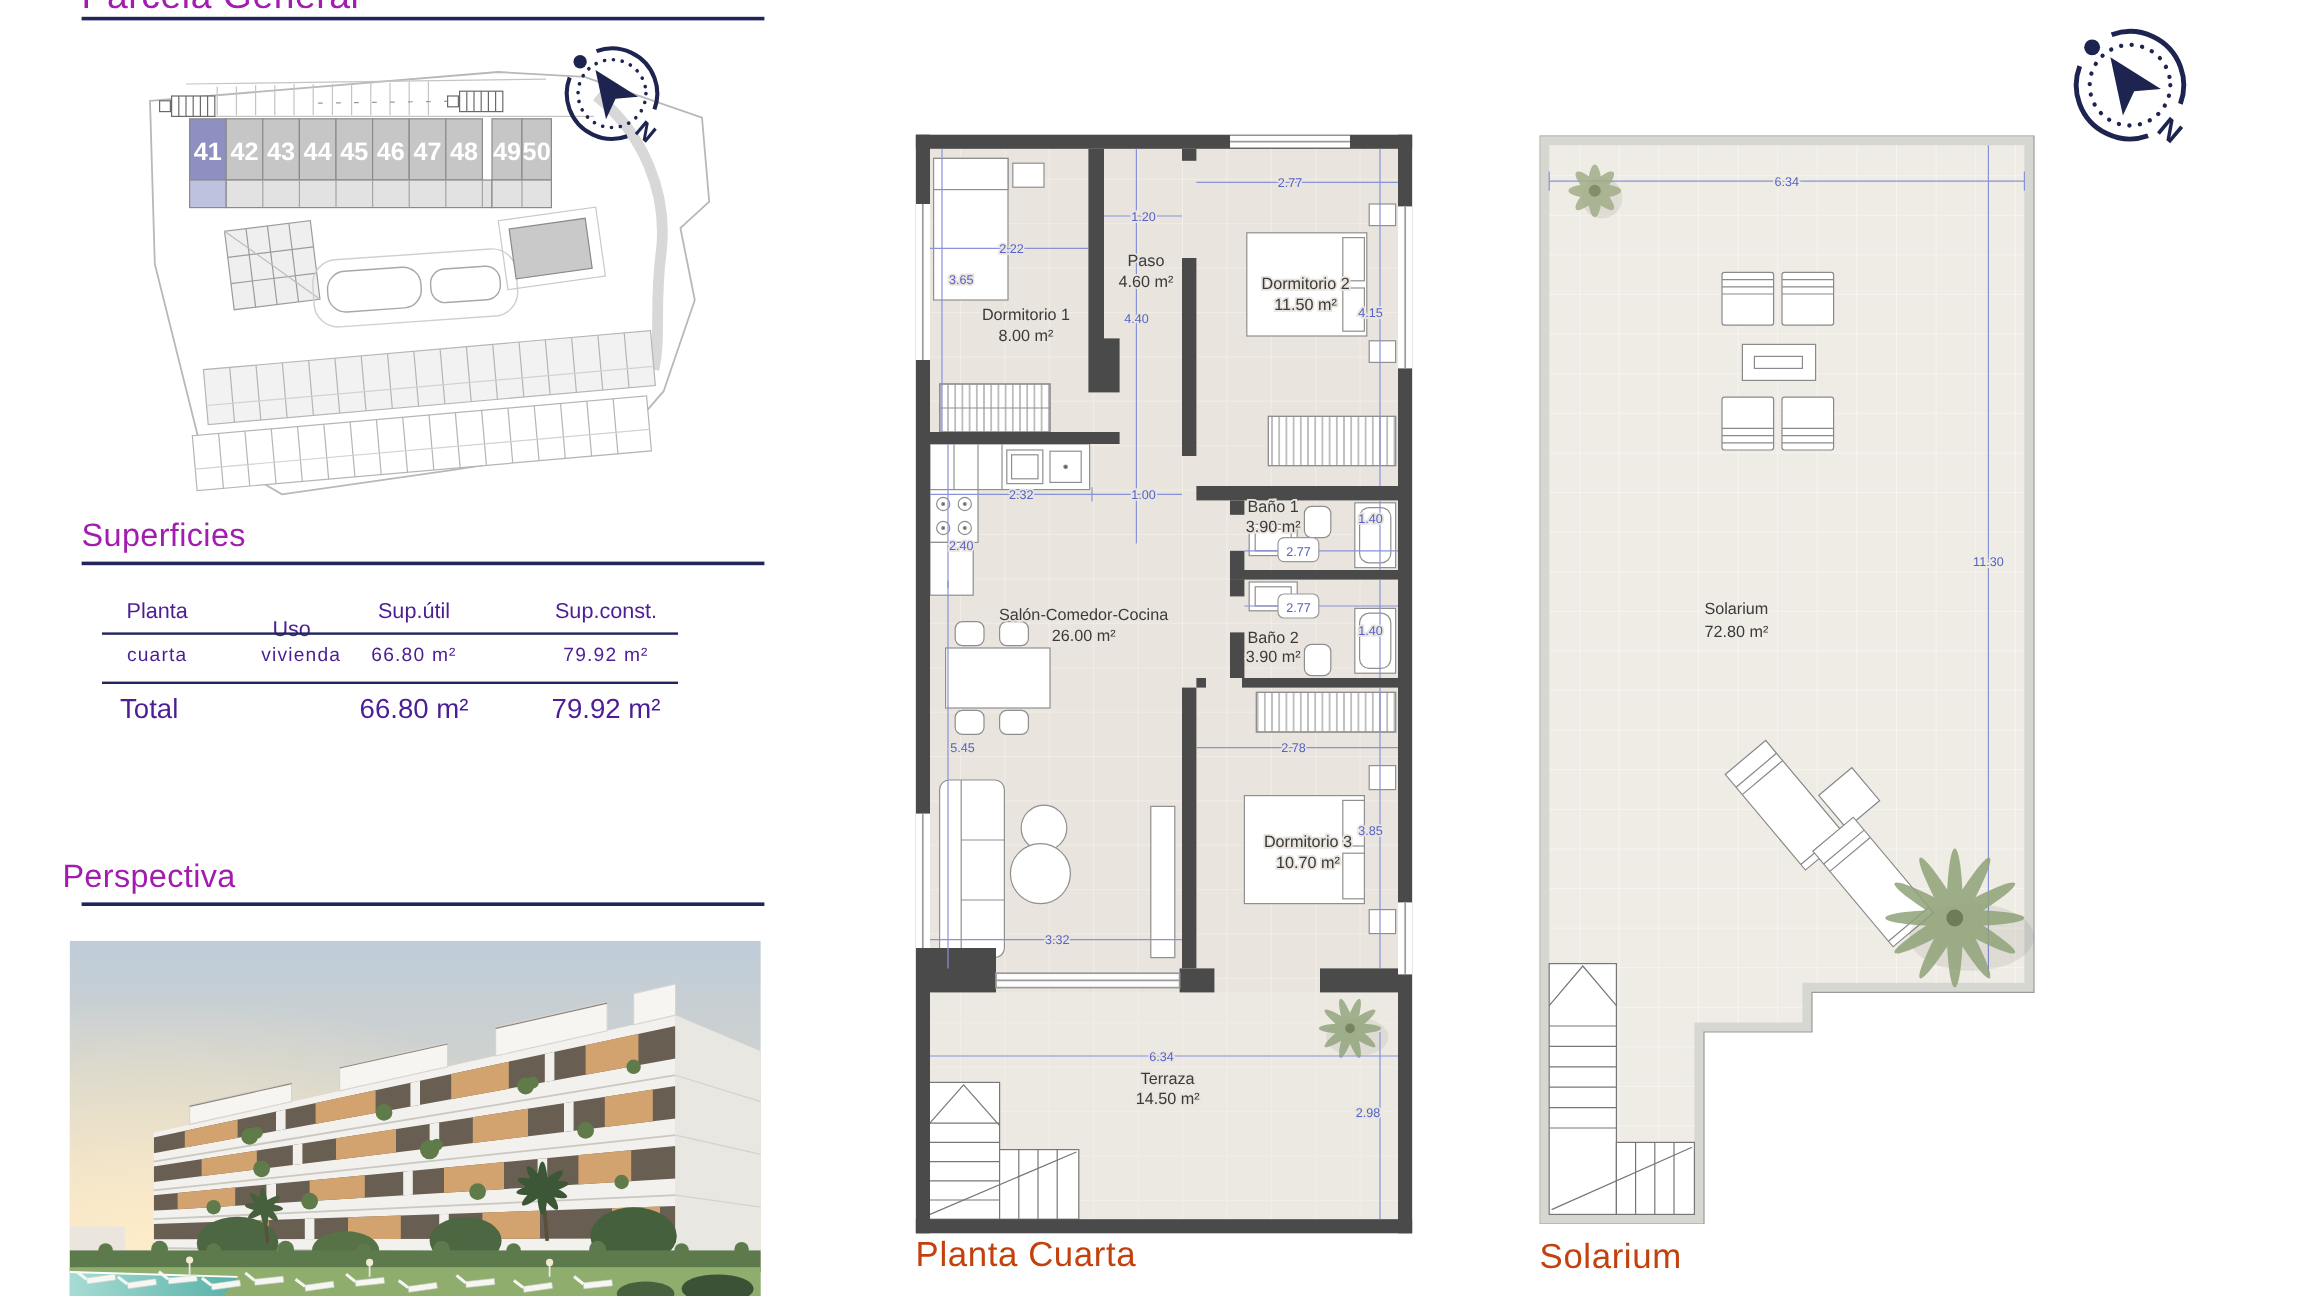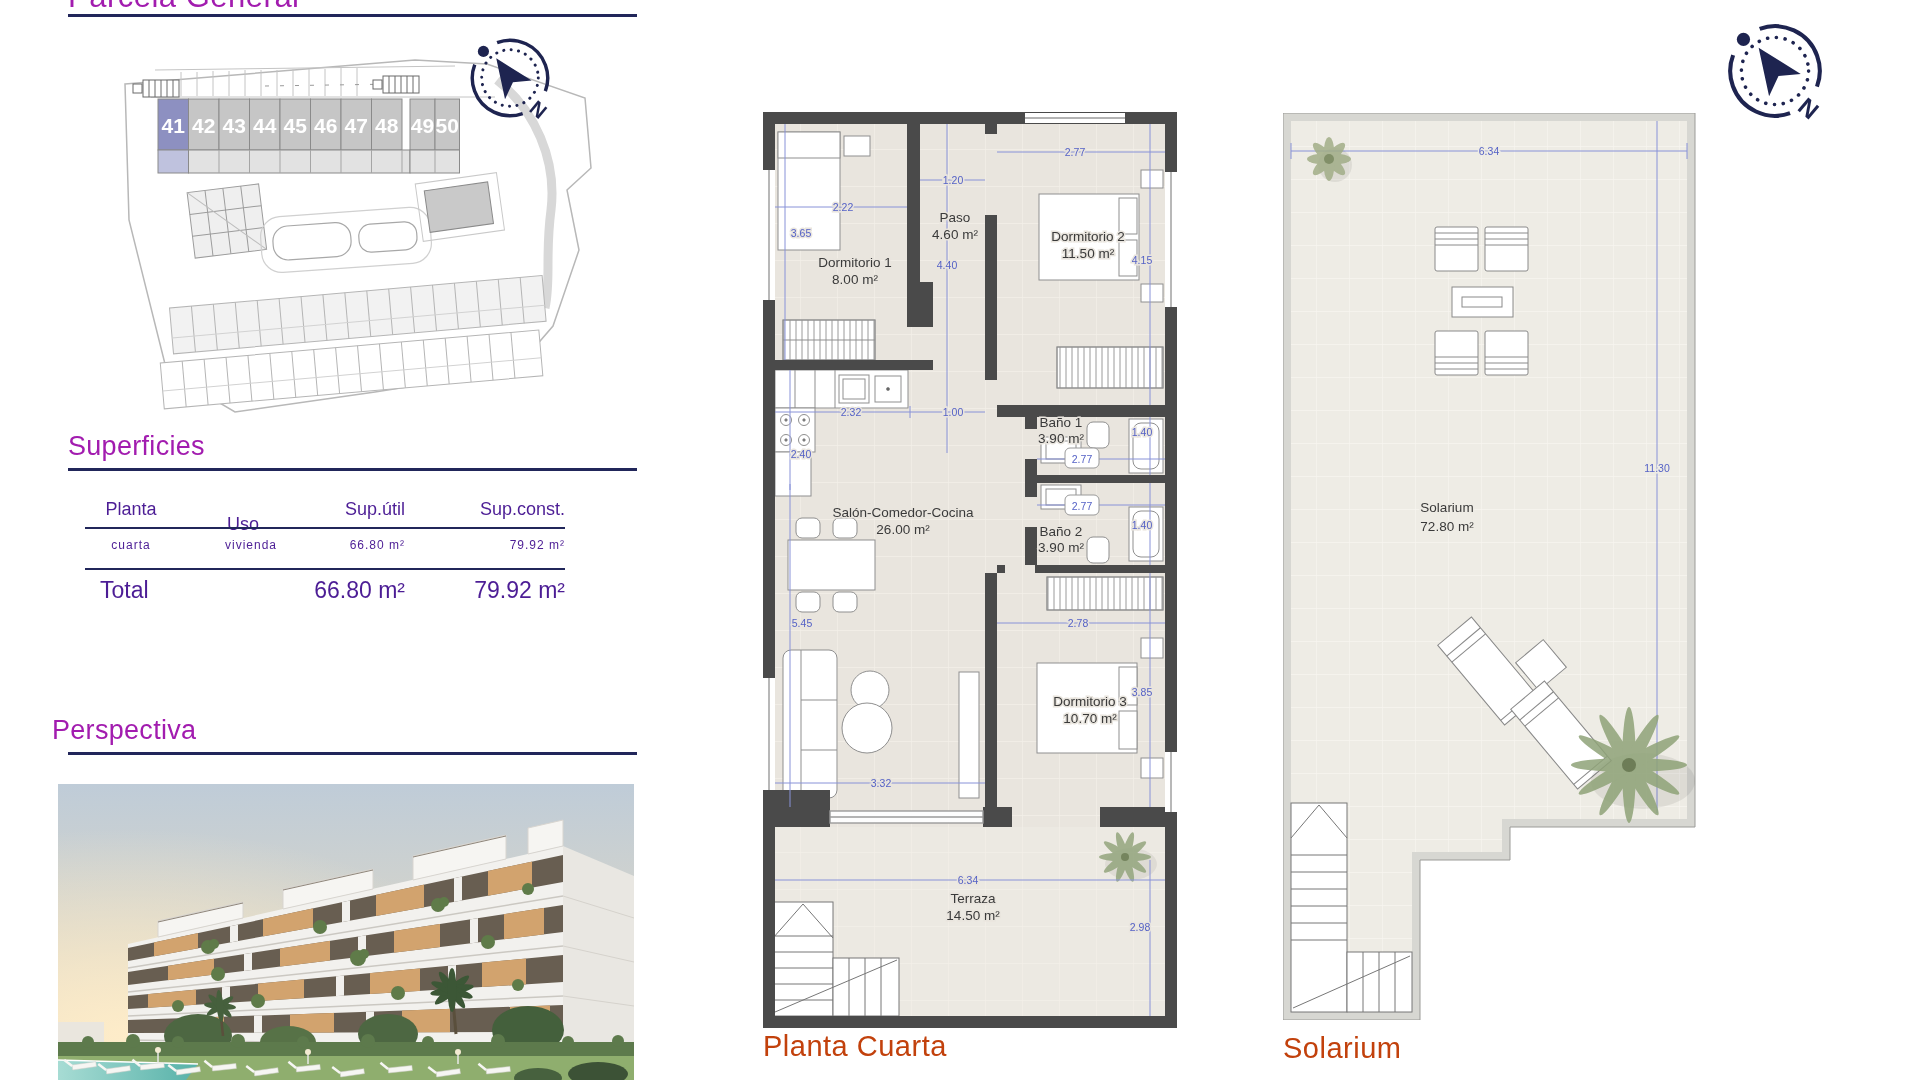--- a/index.html
+++ b/index.html
@@ -5,23 +5,23 @@
   html,body{margin:0;padding:0}
   body{width:1920px;height:1080px;position:relative;overflow:hidden;background:#fff;
        font-family:"Liberation Sans",sans-serif;}
   .abs{position:absolute}
   .heading{color:#a21caf;font-weight:400}
   #doc-title{font-size:31px;letter-spacing:.5px;white-space:nowrap}
   .h-sec{font-size:27px;letter-spacing:.3px}
   .rule{background:#21265a;height:3px}
   .cell{color:#4c1d95;position:absolute}
   .th{font-size:18px}
-  .td{font-size:12px;letter-spacing:1px}
+  .td{font-size:16px;letter-spacing:1px}
   .tot{font-size:23px}
-  .tcenter{text-align:center}.tright{text-align:right}
+  .tcenter{text-align:center}.tright{text-align:center}
   .tline{background:#21265a;height:2px;position:absolute}
   .plan-label{color:#c2410c;font-size:29px;letter-spacing:.5px}
   svg text{font-family:"Liberation Sans",sans-serif}
   .dim{font-size:10.5px;fill:#5562c6;text-anchor:middle;paint-order:stroke;stroke:#e9e5de;stroke-width:3px}
   .dimw{stroke:#eeece5}
   .rn{font-size:13.5px;fill:#3a3a3a;text-anchor:middle;paint-order:stroke;stroke:#e9e5de;stroke-width:3px}
   .rnw{stroke:#eeece5}
   .unitnum{font-size:21px;font-weight:700;fill:#fff;text-anchor:middle}
   .compass-n{font-size:24px;font-weight:700;fill:#1e2450}
 </style>

